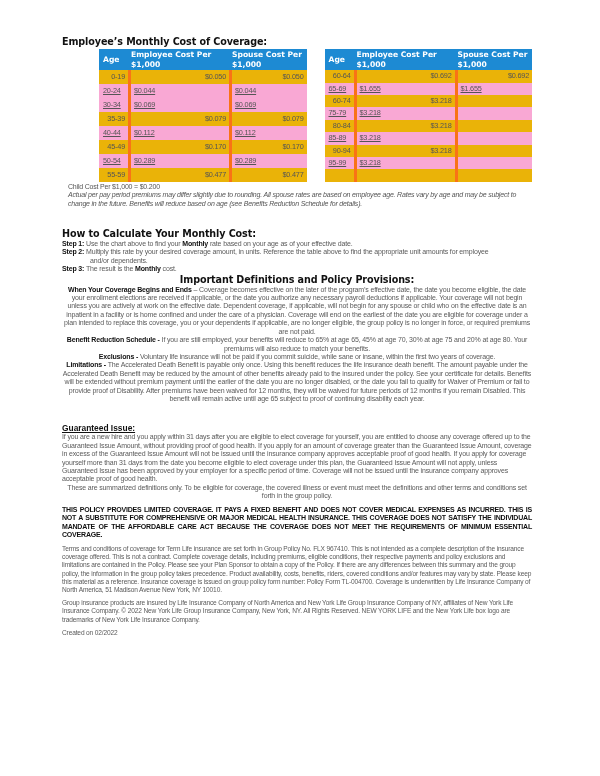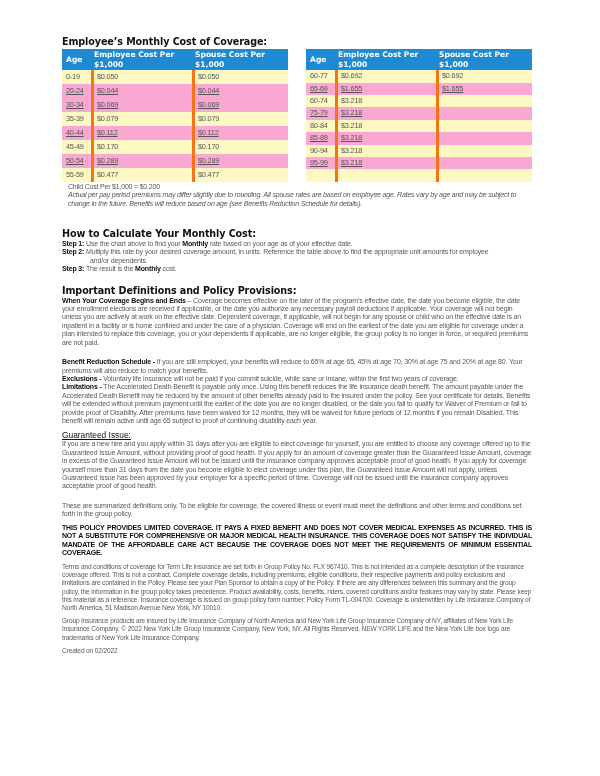--- a/index.html
+++ b/index.html
@@ -1,41 +1,41 @@
 <!DOCTYPE html>
 <html><head>
   <meta charset="utf-8">
   <style>
     html, body { margin: 0; padding: 0; background: #ffffff; }
     body { width: 600px; height: 776px; position: relative; overflow: hidden;
            font-family: "Liberation Sans Narrow", "Liberation Sans", sans-serif; color: #5a5a5a; }
     .page { position: absolute; left: 62px; top: 36px; width: 470px; }
     .h2 { font-family: "DejaVu Sans", sans-serif; font-weight: bold; color: #111; font-size: 9.6px; letter-spacing: -0.1px; margin: 0; line-height: 12px; }
-    .tables { display: flex; gap: 18px; margin-top: 1px; }
+    .tables { display: flex; gap: 18px; margin-top: 1px; margin-left: 37px; }
     table { border-collapse: separate; border-spacing: 0; font-size: 7.3px; }
     table.t { width: 234px; }
     th { background: #1d8ad3; color: #fff; font-family: "DejaVu Sans", sans-serif; font-weight: bold;
          text-align: left; font-size: 7.6px; line-height: 9.6px; padding: 1px 3px; vertical-align: middle; }
     th.age { width: 22px; padding-left: 4px; }
     td { padding: 0 3px; height: 12.4px; line-height: 12.4px; color: #555; letter-spacing: -0.2px; transform-origin: left; }
     td + td { border-left: 3px solid #f97316; }
-    tr.odd td { background: #fef9c3; }
+    tr.odd td { background: #eab308; text-align: right; }
     tr.even td { background: #f9a8d4; text-decoration: underline; }
     td.age { padding-left: 4px; }
     .col-emp { width: 92px; }
     .notes { font-size: 7px; line-height: 8.4px; color: #555; margin-top: 1px; padding-left: 6px; letter-spacing: -0.2px; }
     .notes .it { font-style: italic; }
     .sec { margin-top: 20px; }
     p { margin: 0; font-size: 7px; line-height: 8.4px; color: #5a5a5a; letter-spacing: -0.15px; }
     p b { color: #111; }
     .indent { padding-left: 28px; }
-    .gap { margin-top: 11px; }
+    .gap { margin-top: 0; text-align: center; }
     .disc { font-weight: bold; color: #111; font-size: 7px; line-height: 8.6px; text-align: justify; letter-spacing: -0.2px; margin-top: 5px; }
     .small { font-size: 6.6px; line-height: 8.2px; margin-top: 5px; }
-    .h3 { font-weight: normal; color: #111; font-size: 8.4px; margin-top: 5px; line-height: 10px; text-decoration: underline; text-decoration-thickness: 0.5px; }
+    .h3 { font-weight: bold; color: #111; font-size: 8.4px; margin-top: 20px; line-height: 10px; text-decoration: underline; text-decoration-thickness: 0.5px; }
   </style>
 </head>
 <body>
 
 <div class="page">
   <h2 class="h2">Employee’s Monthly Cost of Coverage:</h2>
 
   <div class="tables">
     <table class="t">
       <thead>
@@ -91,21 +91,21 @@
     <table class="t">
       <thead>
         <tr>
           <th class="age">Age</th>
           <th class="col-emp">Employee Cost Per $1,000</th>
           <th>Spouse Cost Per $1,000</th>
         </tr>
       </thead>
       <tbody id="right-body">
           <tr class="odd">
-            <td class="age">60-77</td>
+            <td class="age">60-64</td>
             <td class="col-emp">$0.692</td>
             <td>$0.692</td>
           </tr>
           <tr class="even">
             <td class="age">65-69</td>
             <td class="col-emp">$1.655</td>
             <td>$1.655</td>
           </tr>
           <tr class="odd">
             <td class="age">60-74</td>

